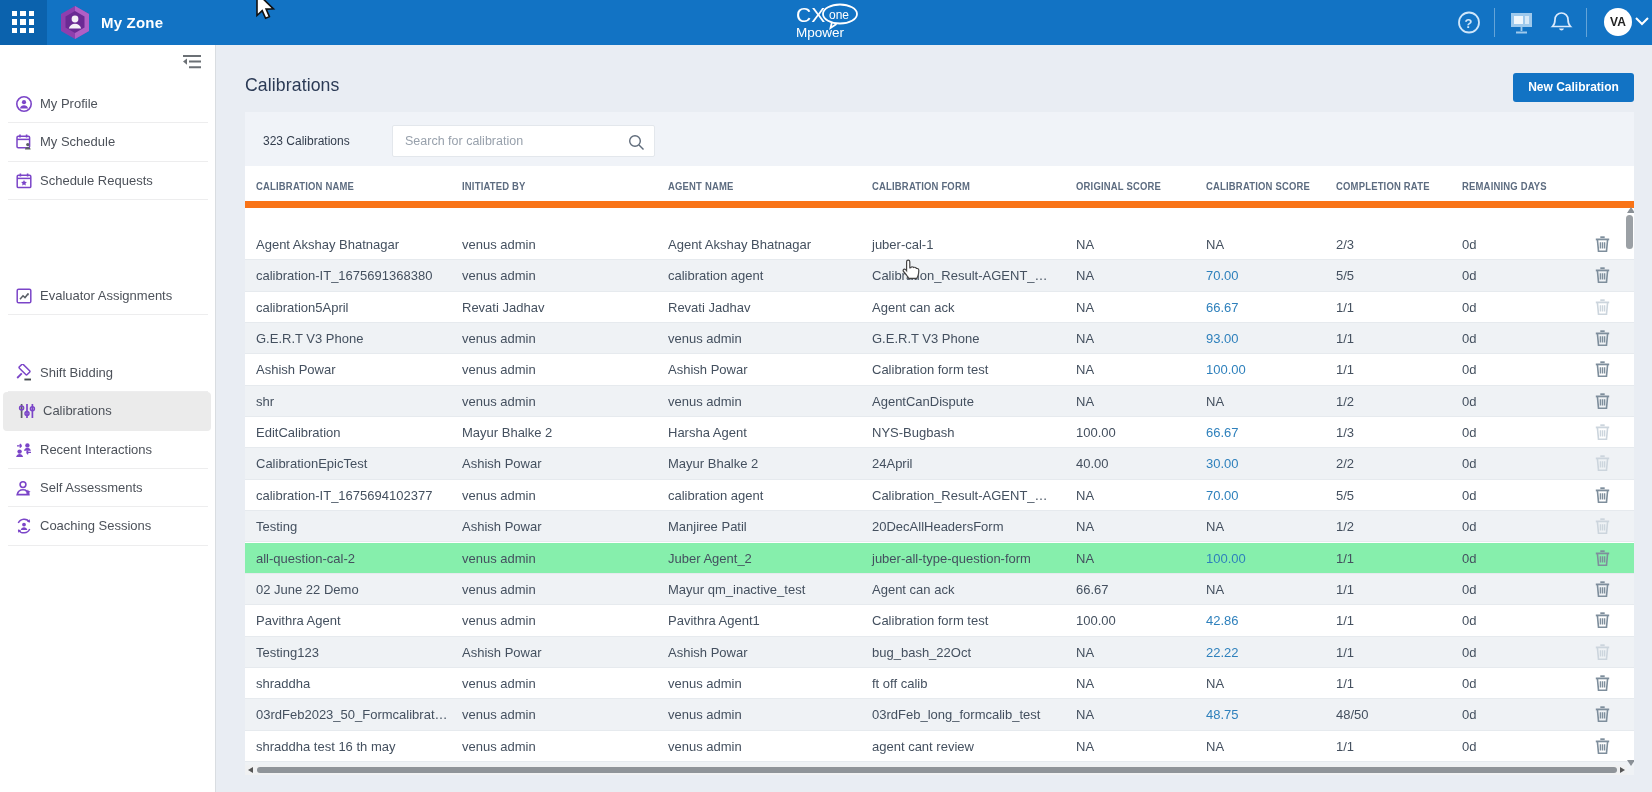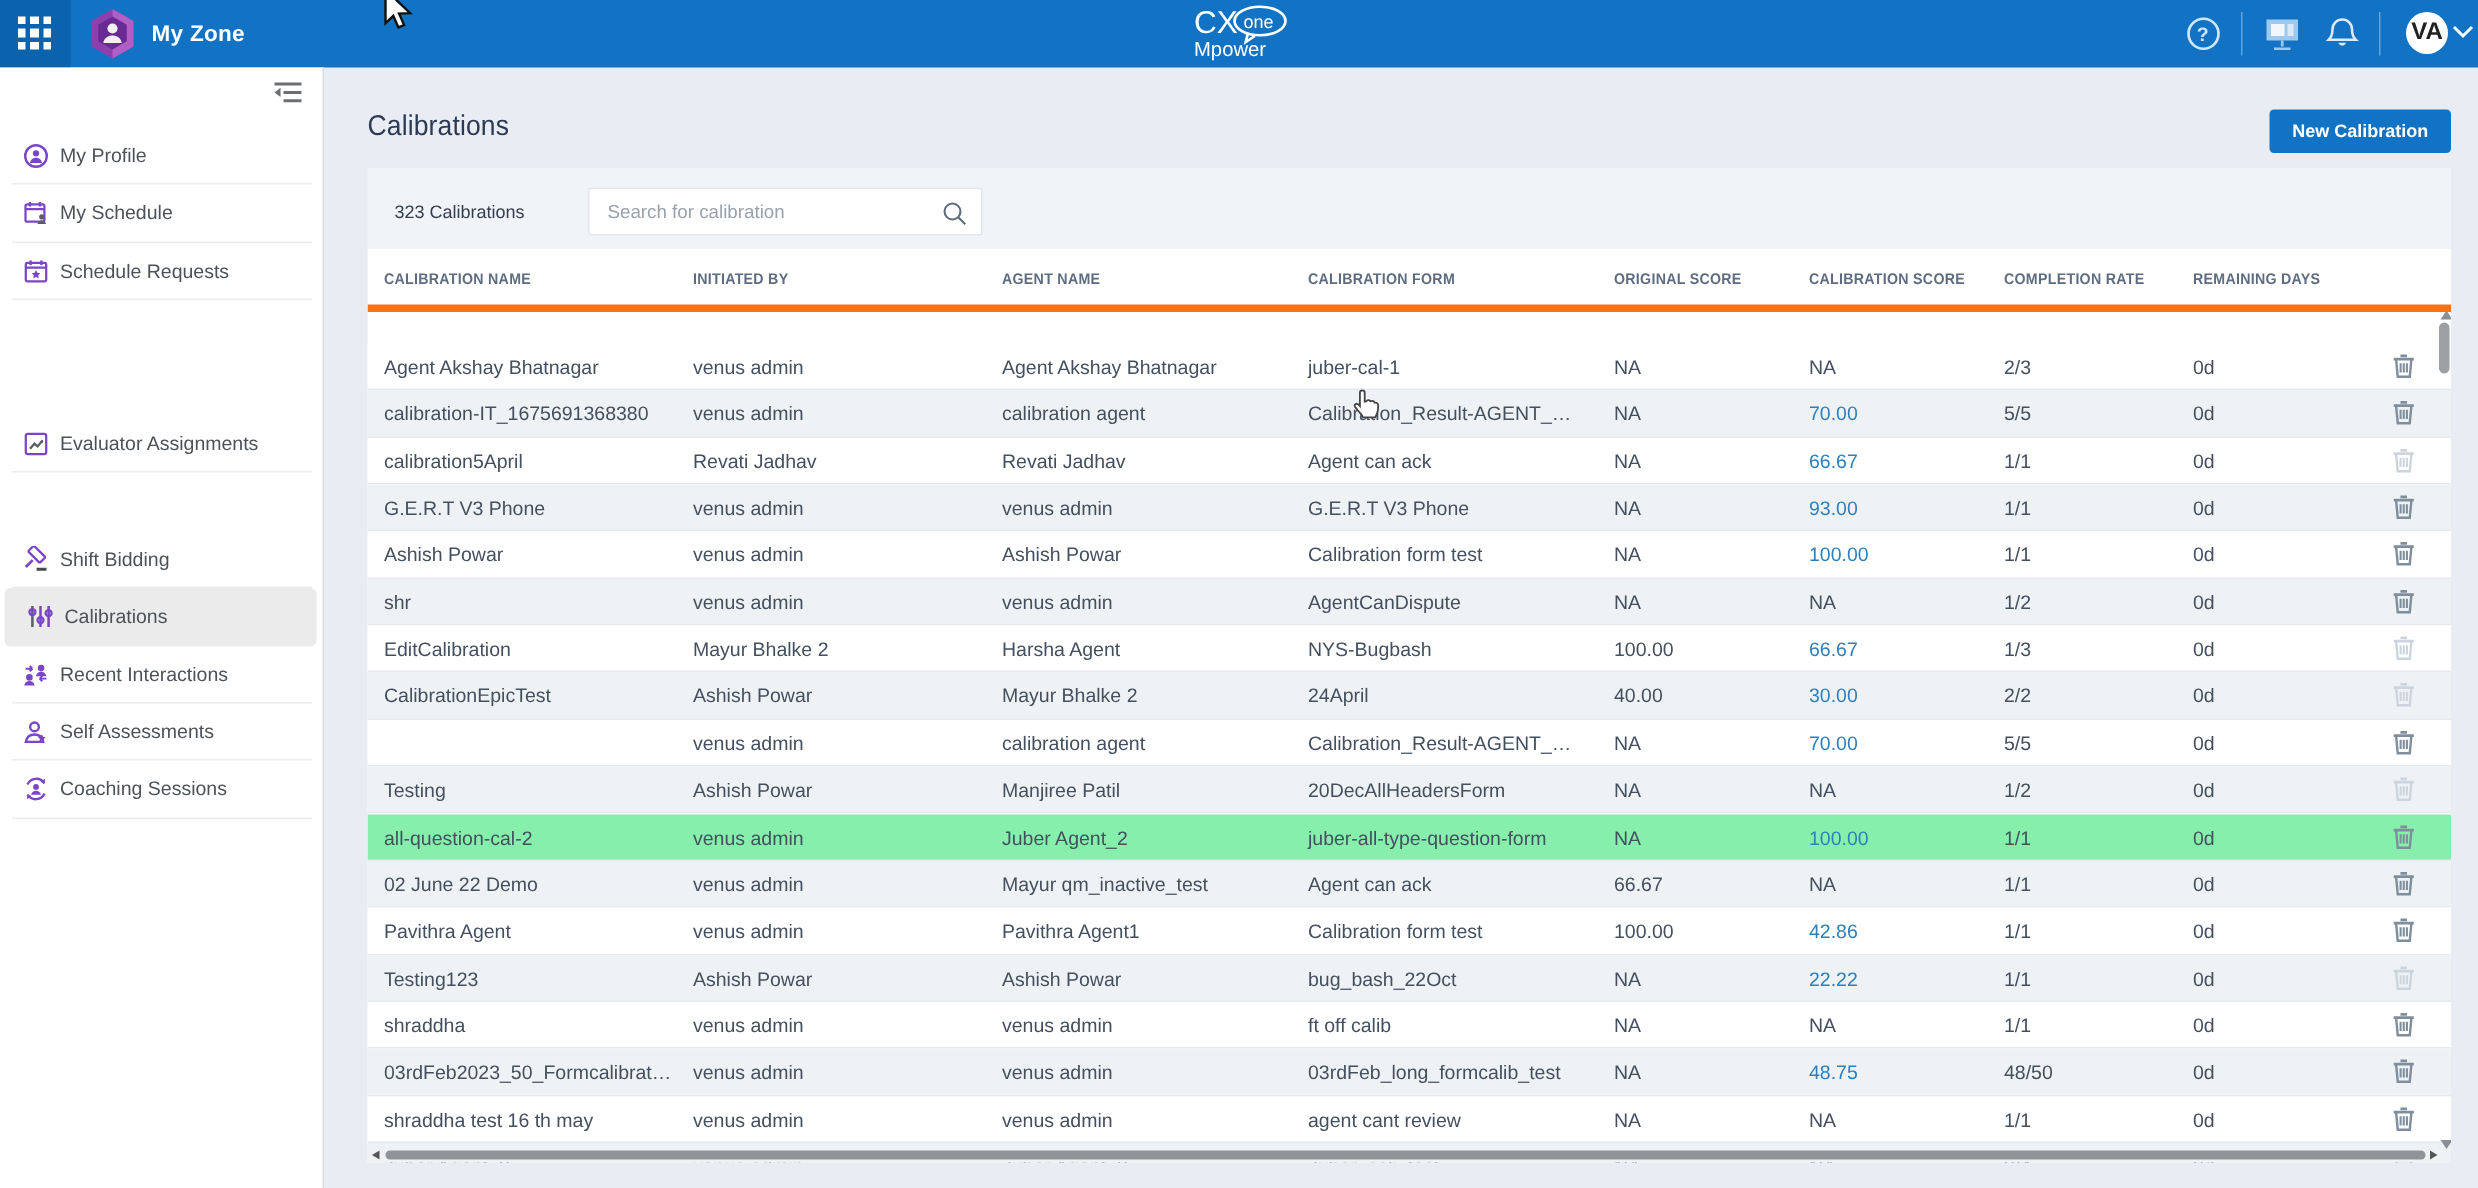--- a/index.html
+++ b/index.html
@@ -13,21 +13,21 @@
 #grid div { position:absolute; width:5.4px; height:5.4px; background:#fff; }
 #myzone { position:absolute; left:101px; top:0; height:45px; line-height:45px; color:#fff;
   font-size:15px; font-weight:bold; letter-spacing:0.2px; }
 #hexlogo { position:absolute; left:58px; top:5px; }
 #cxlogo { position:absolute; left:788px; top:1px; width:80px; height:42px; color:#fff; }
 
 
 .tbi { position:absolute; top:0; height:45px; display:flex; align-items:center; }
 .tbdiv { position:absolute; top:8px; width:1px; height:29px; background:rgba(255,255,255,0.35); }
 #va { position:absolute; left:1604px; top:8px; width:28px; height:28px; border-radius:50%; background:#fff;
-  color:#222; font-size:16px; font-weight:bold; text-align:center; line-height:28px; }
+  color:#222; font-size:12px; font-weight:bold; text-align:center; line-height:28px; }
 
 
 #sidebar { position:absolute; left:0; top:45px; width:216px; height:747px; background:#fff;
   border-right:1px solid #d9dde1; }
 #collapse { position:absolute; left:182px; top:8px; }
 .mi { position:absolute; left:0; width:216px; height:38.4px; }
 .mi.sel { left:3px; width:208px; background:#ebebeb; border-radius:4px; }
 .mi:not(.sel)::after { content:""; position:absolute; left:8px; right:8px; bottom:0; border-bottom:1px solid #ededee; }
 .mic { position:absolute; left:15px; top:10px; }
 .mil { position:absolute; left:40px; top:0; height:38.4px; line-height:38.4px; font-size:13px; color:#4d525a; }
@@ -41,21 +41,21 @@
 #card { position:absolute; left:245px; top:112px; width:1389px; height:663px; background:#f0f3f8; overflow:hidden; }
 #count { position:absolute; left:18px; top:2px; height:54px; line-height:54px; font-size:12px; color:#333d4d; }
 #search { position:absolute; left:147px; top:13px; width:263px; height:32px; background:#fff; border:1px solid #e3e7ec;
   border-radius:2px; }
 #search span { position:absolute; left:12px; top:0; line-height:30px; font-size:12.5px; color:#98a1ac; }
 #search svg { position:absolute; right:9px; top:7.5px; }
 
 #tablearea { position:absolute; left:0; top:54px; width:1389px; height:609px; background:#fff; }
 .h { position:absolute; top:0; height:42px; line-height:42px; font-size:10.3px; font-weight:bold;
   color:#5d6c80; letter-spacing:0.2px; transform:scaleX(0.92); transform-origin:0 50%; }
-#hdr { position:absolute; left:0; top:0; width:1389px; height:42px; border-bottom:5px solid #f97316; }
+#hdr { position:absolute; left:0; top:0; width:1389px; height:42px; border-bottom:7px solid #f97316; }
 .row { position:absolute; left:0; width:1389px; height:31.35px; border-bottom:1px solid #e6eaee;margin-top:20px; }
 .c { position:absolute; top:0; height:31px; line-height:31px; font-size:13px; color:#44505f; white-space:nowrap; }
 .c.b { color:#2e80bc; }
 .c.clip { overflow:hidden; text-overflow:ellipsis; }
 .tr-ic { position:absolute; left:1349px; top:6px; }
 
 
 #vthumb { position:absolute; left:1381px; top:49px; width:7px; height:34px; border-radius:3.5px; background:#9ba0a5; }
 .varr { position:absolute; left:1381.5px; width:0; height:0; }
 #hsb { position:absolute; left:0px; top:599px; width:1382px; height:10px; background:#f0f1f2; }
@@ -352,20 +352,21 @@
         <span class="c" style="left:1091px">2/2</span>
         <span class="c" style="left:1217px">0d</span>
         <span class="tr-ic"><svg width="17" height="18" viewBox="0 0 17 18" fill="none" stroke="#ccd5dd" stroke-width="1.6">
 <path d="M6.3 2.2 h4.4" stroke-width="1.8"></path>
 <path d="M1.8 4.4 h13.4" stroke-width="1.8"></path>
 <path d="M3.4 4.6 l1.1 11.6 h8 l1.1 -11.6" fill="none"></path>
 <path d="M6.4 7.2 v6.2 M8.5 7.2 v6.2 M10.6 7.2 v6.2" stroke-width="1.4"></path>
 </svg></span>
       </div>
 <div class="row" style="top:293.80px;background:#ffffff">
+        <span class="c" style="left:11px">calibration-IT_1675694102377</span>
         <span class="c" style="left:217px">venus admin</span>
         <span class="c" style="left:423px">calibration agent</span>
         <span class="c clip" style="left:627px;max-width:179px">Calibration_Result-AGENT_CAN_ACK</span>
         <span class="c" style="left:831px">NA</span>
         <span class="c b" style="left:961px">70.00</span>
         <span class="c" style="left:1091px">5/5</span>
         <span class="c" style="left:1217px">0d</span>
         <span class="tr-ic"><svg width="17" height="18" viewBox="0 0 17 18" fill="none" stroke="#7e8e9c" stroke-width="1.6">
 <path d="M6.3 2.2 h4.4" stroke-width="1.8"></path>
 <path d="M1.8 4.4 h13.4" stroke-width="1.8"></path>

